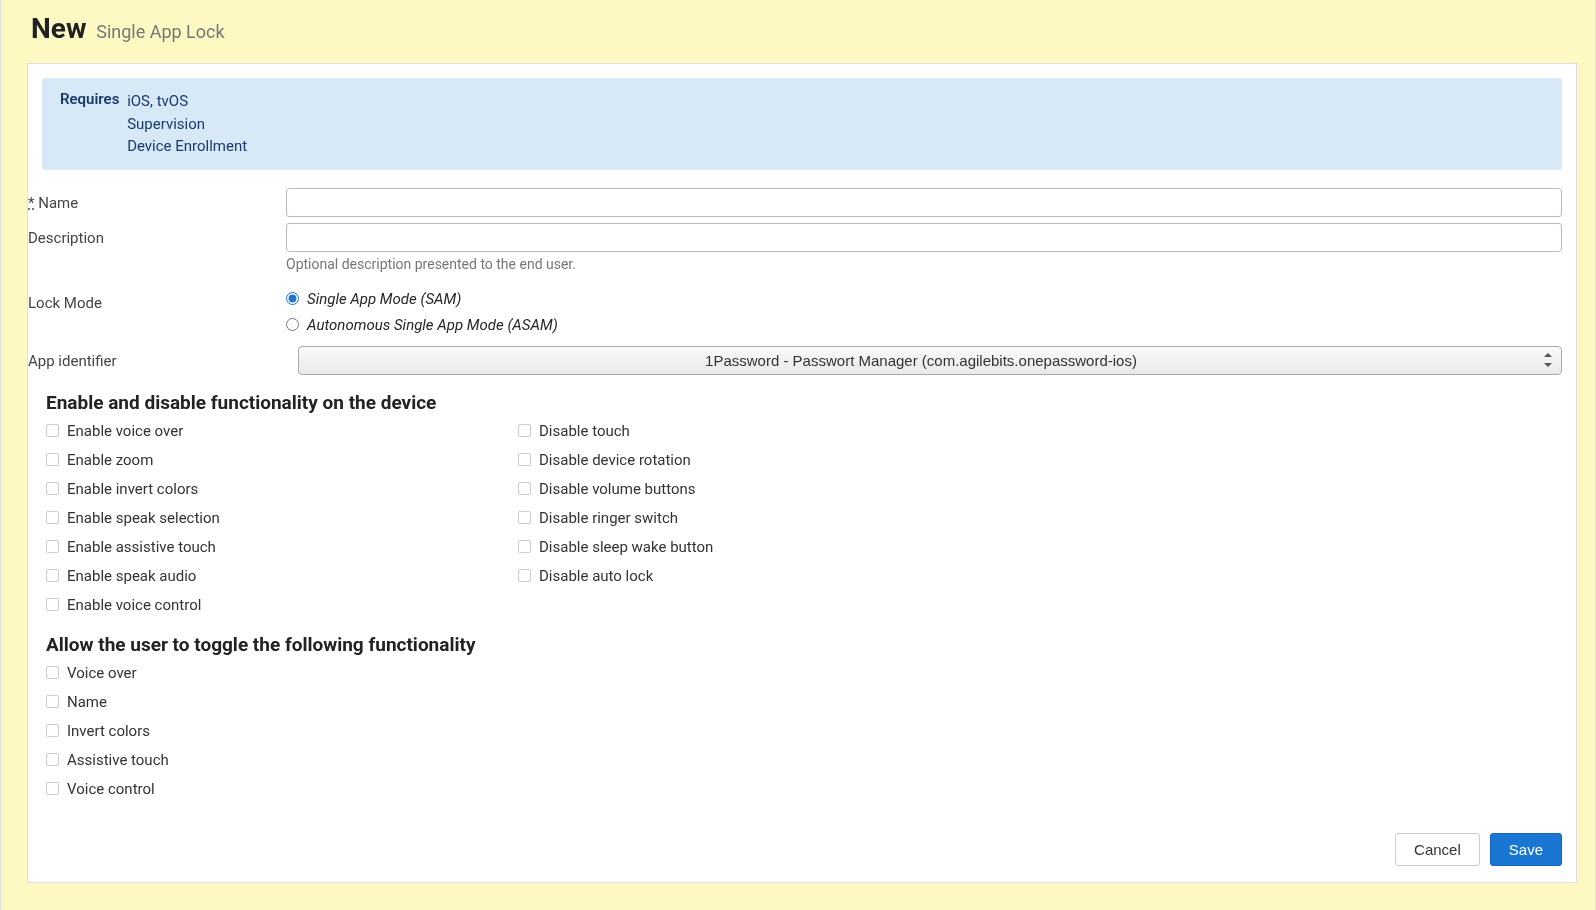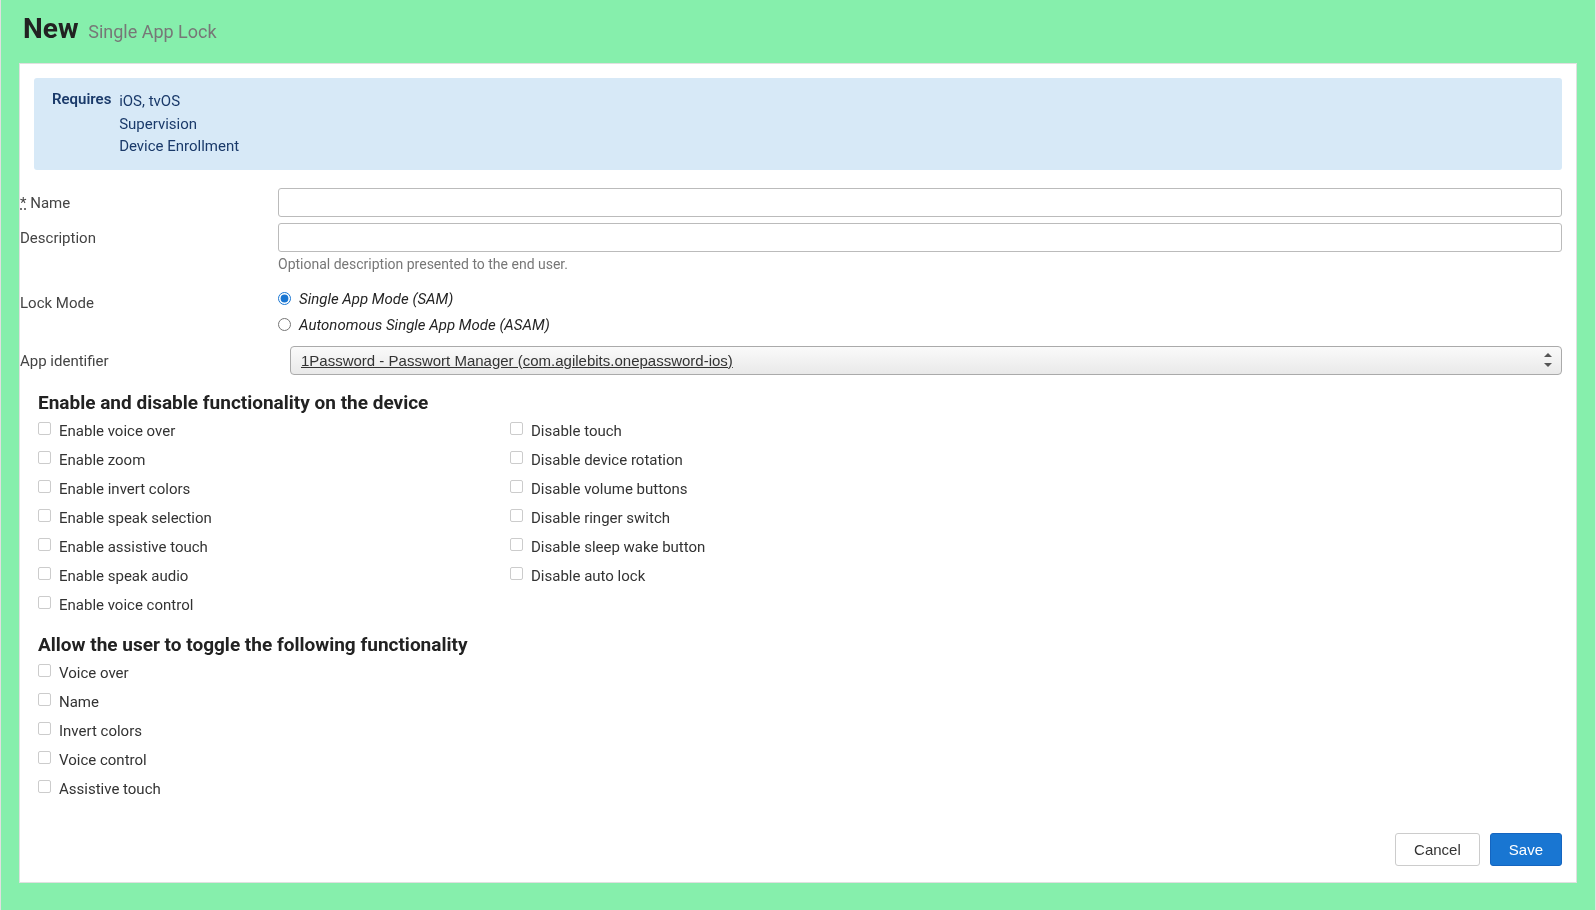--- a/index.html
+++ b/index.html
@@ -4,26 +4,27 @@
 <style>
   * { box-sizing: border-box; margin: 0; padding: 0; }
   body {
     font-family: -apple-system, BlinkMacSystemFont, "Segoe UI", Roboto, Helvetica, Arial, sans-serif;
     background: #f0f0f0;
     font-size: 15px;
     color: #333;
     padding: 0;
   }
   .page {
-    background: #86efac;
+    background: #fef9c3;
     margin: 0;
     border-left: 1px solid #e0e0e0;
     border-right: 1px solid #e0e0e0;
     min-height: 100vh;
     border-radius: 0;
+    padding-left: 8px;
   }
   .page-header {
     padding: 12px 22px 18px 22px;
   }
   .page-header h1 {
     font-size: 28px;
     font-weight: 700;
     display: inline;
     color: #222;
   }
@@ -161,20 +162,21 @@
   }
   .checkbox-columns {
     display: flex;
     padding-left: 18px;
   }
   .checkbox-col {
     width: 472px;
   }
   .checkbox-item {
     display: flex;
+    align-items: center;
     margin-bottom: 7px;
     padding: 2px 0;
   }
   .checkbox-item input[type="checkbox"] {
     margin-right: 8px;
     width: 13px;
     height: 13px;
     border: 1px solid #ccc;
     background: #fff;
     appearance: none;
@@ -265,21 +267,21 @@
           <input type="radio" name="lockmode" id="r-asam" style="">
           <label for="r-asam">Autonomous Single App Mode (ASAM)</label>
         </div>
       </div>
     </div>
 
     <div class="form-row" style="gap:12px;">
       <div class="form-label">App identifier</div>
       <div class="form-field">
         <div class="select-wrap">
-          <button type="button" class="select-input" style="text-align:left;text-decoration:underline;">1Password - Passwort Manager (com.agilebits.onepassword-ios)</button>
+          <button type="button" class="select-input" style="text-align:center;">1Password - Passwort Manager (com.agilebits.onepassword-ios)</button>
           <span class="select-arrows"></span>
         </div>
       </div>
     </div>
 
     <div class="section-heading">Enable and disable functionality on the device</div>
     <div class="checkbox-columns">
       <div class="checkbox-col" id="func-col1">
           <div class="checkbox-item">
             <input type="checkbox" id="func-enable-0" style="">
@@ -346,26 +348,26 @@
         </div>
         <div class="checkbox-item">
           <input type="checkbox" id="toggle-1" style="">
           <label for="toggle-1">Name</label>
         </div>
         <div class="checkbox-item">
           <input type="checkbox" id="toggle-2" style="">
           <label for="toggle-2">Invert colors</label>
         </div>
         <div class="checkbox-item">
+          <input type="checkbox" id="toggle-3" style="">
+          <label for="toggle-3">Assistive touch</label>
+        </div>
+        <div class="checkbox-item">
           <input type="checkbox" id="toggle-4" style="">
           <label for="toggle-4">Voice control</label>
-        </div>
-        <div class="checkbox-item">
-          <input type="checkbox" id="toggle-3" style="">
-          <label for="toggle-3">Assistive touch</label>
         </div>
       </div>
 
     <div class="footer-buttons">
       <button class="btn btn-cancel">Cancel</button>
       <button class="btn btn-save">Save</button>
     </div>
 
   </div>
 

